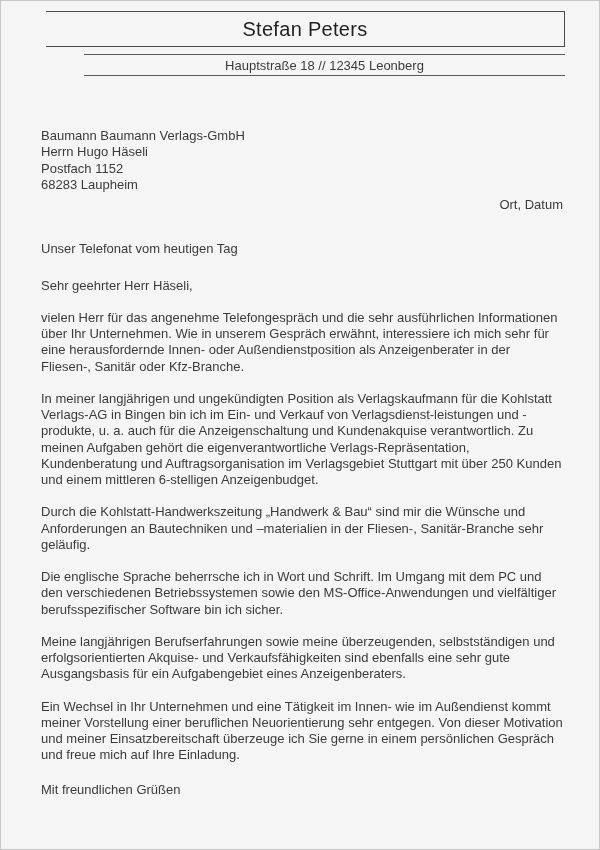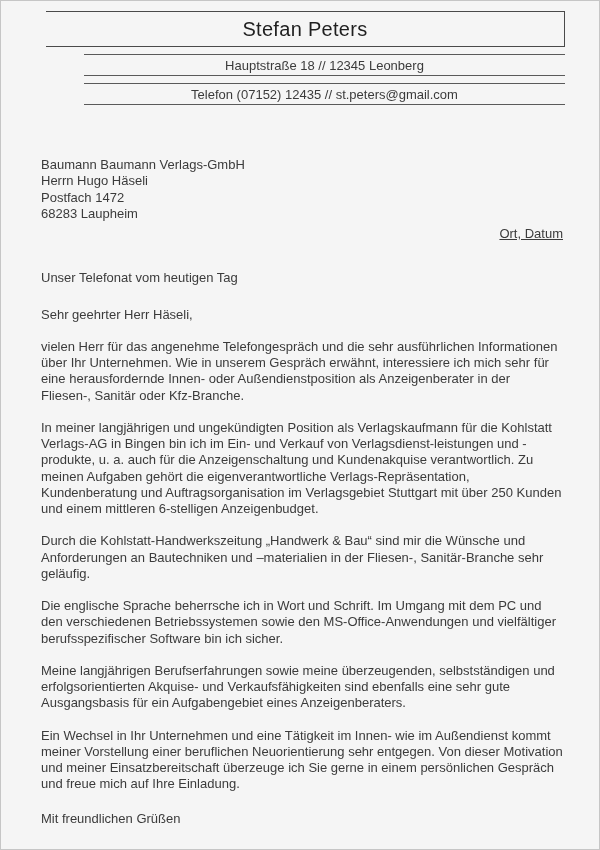--- a/index.html
+++ b/index.html
@@ -63,21 +63,20 @@
     font-size: 13px;
     line-height: 1.25;
   }
   .recipient {
     margin-top: 52px;
   }
   .recipient div { margin: 0; }
   .place-date {
     text-align: right;
     margin-top: 4px;
-    text-decoration: underline;
   }
   .subject {
     margin-top: 28px;
   }
   .subject-title { font-weight: bold; }
   .salutation { margin-top: 20px; }
   .paragraph { margin: 16px 0 0 0; }
   .closing { margin-top: 18px; }
 </style>
 </head>
@@ -87,32 +86,28 @@
 
   <div class="letterhead">
     <div class="hrow">
       <div class="accent-bar"></div>
       <div class="name-box">Stefan Peters</div>
     </div>
     <div class="hrow">
       <div class="accent-bar"></div>
       <div class="rule-box">Hauptstraße 18 // 12345 Leonberg</div>
     </div>
-    <div class="hrow">
-      <div class="accent-bar"></div>
-      <div class="rule-box">Telefon (07152) 12435 // st.peters@gmail.com</div>
-    </div>
   </div>
 
   <div class="letter-body">
 
     <div class="recipient">
       <div>Baumann Baumann Verlags-GmbH</div>
       <div>Herrn Hugo Häseli</div>
-      <div>Postfach 1472</div>
+      <div>Postfach 1152</div>
       <div>68283 Laupheim</div>
     </div>
 
     <div class="place-date">Ort, Datum</div>
 
     <div class="subject">
       <div class="subject-subtitle">Unser Telefonat vom heutigen Tag</div>
     </div>
 
     <div class="salutation">Sehr geehrter Herr Häseli,</div>

